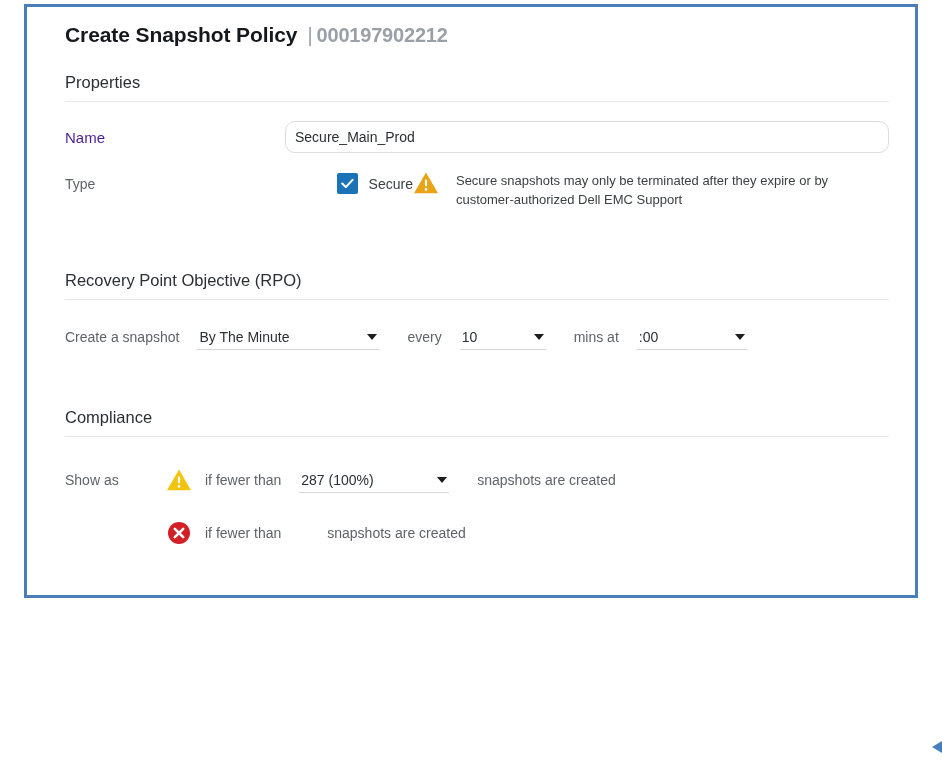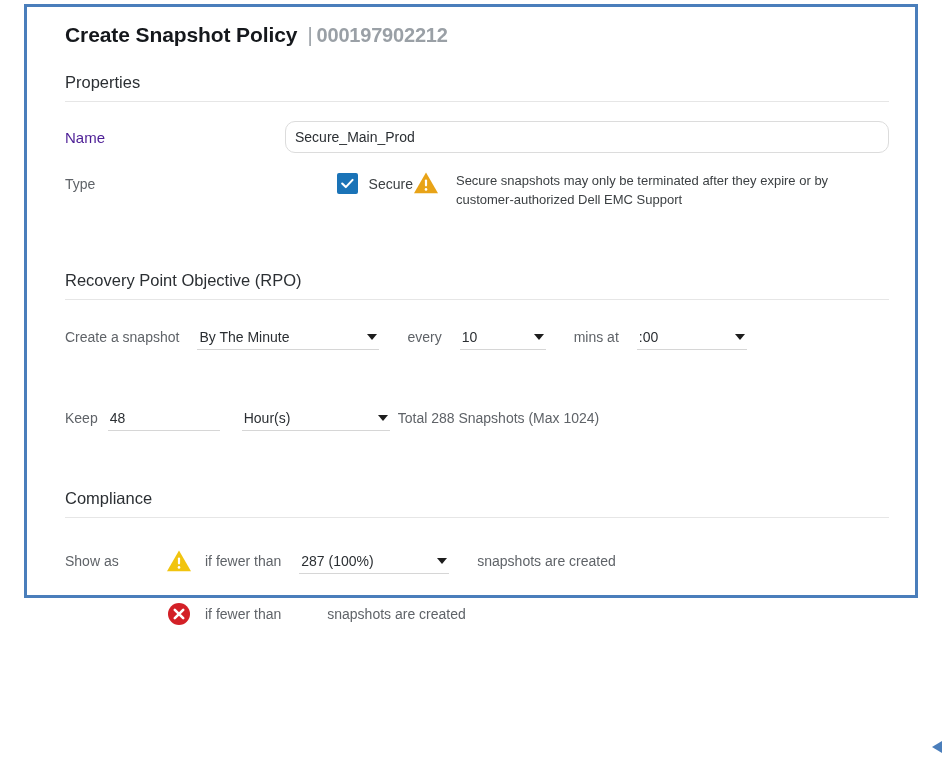--- a/index.html
+++ b/index.html
@@ -308,31 +308,20 @@
           </span>
           <span class="sp28"></span>
           <span class="lbl">mins at</span>
           <span class="sp18"></span>
           <span class="ddl" style="width:110px;">
             <span class="val">:00</span>
             <span class="caret"></span>
           </span>
         </div>
 
-        <div class="rpo-row2">
-          <span class="lbl">Keep</span>
-          <span class="sp10"></span>
-          <input class="underline-input" style="width: 112px;" type="text" value="48">
-          <span class="sp22"></span>
-          <span class="ddl" style="width:148px;">
-            <span class="val">Hour(s)</span>
-            <span class="caret"></span>
-          </span>
-          <span class="total-text">Total 288 Snapshots (Max 1024)</span>
-        </div>
       </div>
 
       <div class="section" style="margin-top:58px;">
         <div class="section-title">Compliance</div>
         <div class="rule"></div>
 
         <div class="comp-row comp-row1">
           <span class="lbl" style="width:88px;">Show as</span>
           <span style="width:52px;display:flex;justify-content:center;">
             <svg class="tri" width="26" height="24" viewBox="0 0 26 24">

